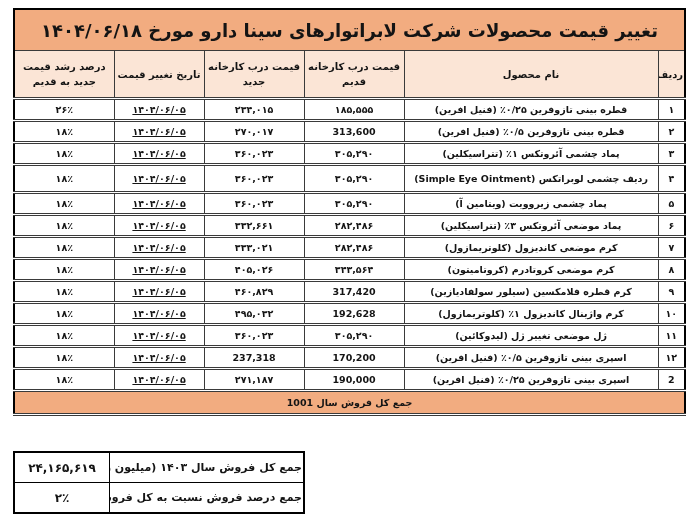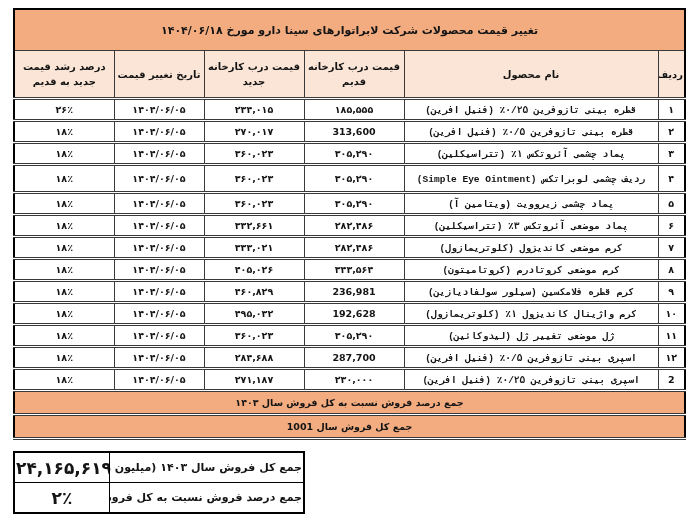--- a/index.html
+++ b/index.html
@@ -11,52 +11,52 @@
   .main-table{
     position:absolute;left:13px;top:8px;width:671px;
     direction:rtl;border-collapse:collapse;table-layout:fixed;
     border:2px solid #000;
   }
   .main-table th,.main-table td{
     border:1px solid #3a3a3a;color:#141414;font-weight:700;
     overflow:hidden;white-space:nowrap;padding:0 2px;
   }
   .title-cell{
-    background:#F2AC80;height:40px;font-size:11px;text-align:center;
+    background:#F2AC80;height:40px;font-size:18px;text-align:center;
     color:#241309;letter-spacing:0;
   }
   .col-headers th{
     background:#FBE5D6;height:46px;font-size:10px;text-align:center;
     white-space:normal;line-height:1.5;
   }
   .main-table tbody td{
     background:#ffffff;font-size:9.5px;text-align:center;
     border-top:3px double #3a3a3a;border-bottom:3px double #3a3a3a;
   }
   .main-table tbody tr{height:22px;}
   .main-table tbody tr.tall{height:28px;}
-  .c-name{text-align:right;padding-right:3px;font-family:Liberation Mono, monospace;}
+  .c-name{text-align:right;padding-right:3px;}
   .c-num,.c-date,.c-pct{direction:ltr;}
-  .c-date{font-size:9px;}
+  .c-date{font-size:9px;text-decoration:underline;}
   .summary{
     background:#F2AC80 !important;height:21px;text-align:center;
     font-size:10.5px;color:#241309;
     border-top:3px double #3a3a3a;border-bottom:3px double #3a3a3a;
   }
   .footer-table{
     position:absolute;left:13px;top:451px;width:283px;
     direction:rtl;border-collapse:collapse;table-layout:fixed;
     border:2px solid #000;
   }
   .footer-table td{
     border:1px solid #000;height:27px;color:#141414;font-weight:700;
     text-align:center;overflow:hidden;white-space:nowrap;
   }
   .f-label{width:191px;font-size:11px;}
-  .f-value{width:92px;font-size:17px;direction:ltr;}
+  .f-value{width:92px;font-size:12px;direction:ltr;}
 </style>
 </head>
 <body>
 
 <div>
 
   <table class="main-table">
     <colgroup>
       <col style="width:27px">
       <col style="width:254px">
@@ -140,21 +140,21 @@
           <td class="c-no">۸</td>
           <td class="c-name">کرم موضعی کروتادرم (کروتامیتون)</td>
           <td class="c-num">۳۴۳,۵۶۴</td>
           <td class="c-num">۴۰۵,۰۲۶</td>
           <td class="c-date">۱۴۰۴/۰۶/۰۵</td>
           <td class="c-pct">۱۸٪</td>
         </tr>
         <tr>
           <td class="c-no">۹</td>
           <td class="c-name">کرم قطره فلامکسین (سیلور سولفادیازین)</td>
-          <td class="c-num">236,981</td>
+          <td class="c-num">317,420</td>
           <td class="c-num">۴۶۰,۸۲۹</td>
           <td class="c-date">۱۴۰۴/۰۶/۰۵</td>
           <td class="c-pct">۱۸٪</td>
         </tr>
         <tr>
           <td class="c-no">۱۰</td>
           <td class="c-name">کرم واژینال کاندیزول ۱٪ (کلوتریمازول)</td>
           <td class="c-num">192,628</td>
           <td class="c-num">۴۹۵,۰۳۲</td>
           <td class="c-date">۱۴۰۴/۰۶/۰۵</td>
@@ -164,39 +164,36 @@
           <td class="c-no">۱۱</td>
           <td class="c-name">ژل موضعی تغییر ژل (لیدوکائین)</td>
           <td class="c-num">۳۰۵,۲۹۰</td>
           <td class="c-num">۳۶۰,۰۲۳</td>
           <td class="c-date">۱۴۰۴/۰۶/۰۵</td>
           <td class="c-pct">۱۸٪</td>
         </tr>
         <tr>
           <td class="c-no">۱۲</td>
           <td class="c-name">اسپری بینی تازوفرین ۰/۵٪ (فنیل افرین)</td>
-          <td class="c-num">287,700</td>
-          <td class="c-num">۲۸۴,۶۸۸</td>
+          <td class="c-num">170,200</td>
+          <td class="c-num">237,318</td>
           <td class="c-date">۱۴۰۴/۰۶/۰۵</td>
           <td class="c-pct">۱۸٪</td>
         </tr>
         <tr>
           <td class="c-no">2</td>
           <td class="c-name">اسپری بینی تازوفرین ۰/۲۵٪ (فنیل افرین)</td>
-          <td class="c-num">۲۳۰,۰۰۰</td>
+          <td class="c-num">190,000</td>
           <td class="c-num">۲۷۱,۱۸۷</td>
           <td class="c-date">۱۴۰۴/۰۶/۰۵</td>
           <td class="c-pct">۱۸٪</td>
         </tr>
       </tbody>
     <tbody>
       <tr>
-        <td colspan="6" class="summary">جمع درصد فروش نسبت به کل فروش سال ۱۴۰۳</td>
-      </tr>
-      <tr>
         <td colspan="6" class="summary">جمع کل فروش سال 1001</td>
       </tr>
     </tbody>
   </table>
 
   <table class="footer-table">
     <tbody>
       <tr>
         <td class="f-label">جمع کل فروش سال ۱۴۰۳ (میلیون ریال)</td>
         <td class="f-value">۲۴,۱۶۵,۶۱۹</td>

